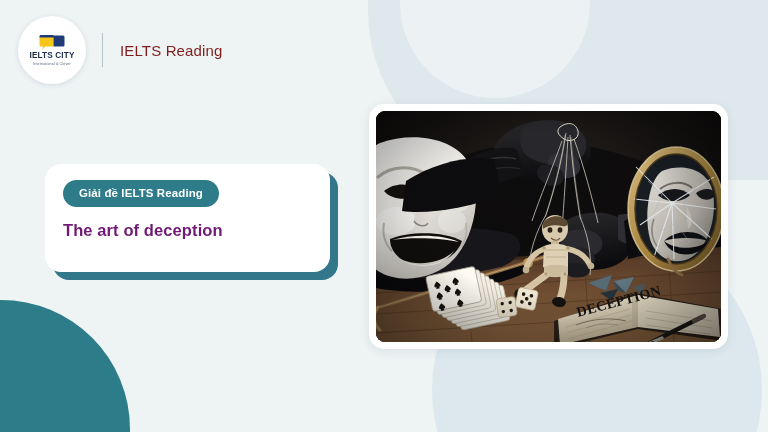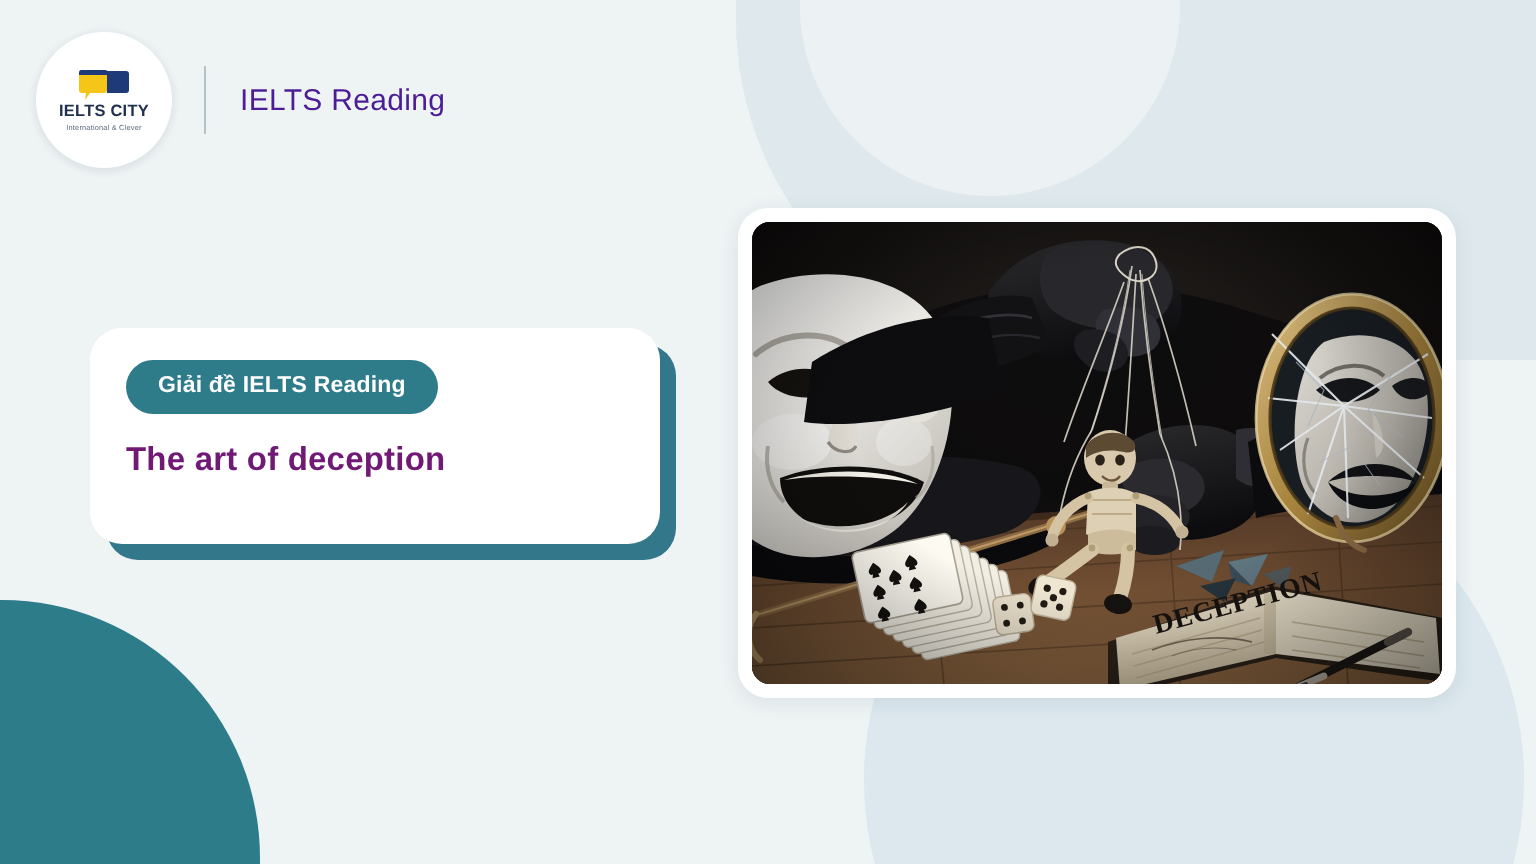--- a/index.html
+++ b/index.html
@@ -67,21 +67,21 @@
   #logo-tagline {
     font-size:3.7px; color:#5c6b80; letter-spacing:.1px;
     line-height:1; white-space:nowrap; margin-top:1.5px;
   }
   #header-divider {
     width:1px; height:34px;
     background:#b4c2c8;
     margin-left:16px; margin-right:17px;
   }
   #header-title {
-    font-size:15px; color:#4c1d95; letter-spacing:.15px;
+    font-size:15px; color:#7f1d1d; letter-spacing:.15px;
   }
 
   
   #info-card-wrap { position:absolute; left:45px; top:164px; z-index:6;border-radius:21px; }
   #info-card-shadow {
     position:absolute; left:8px; top:8px;
     width:285px; height:108px;
     background:#33788a;
     border-radius:16px;
   }

